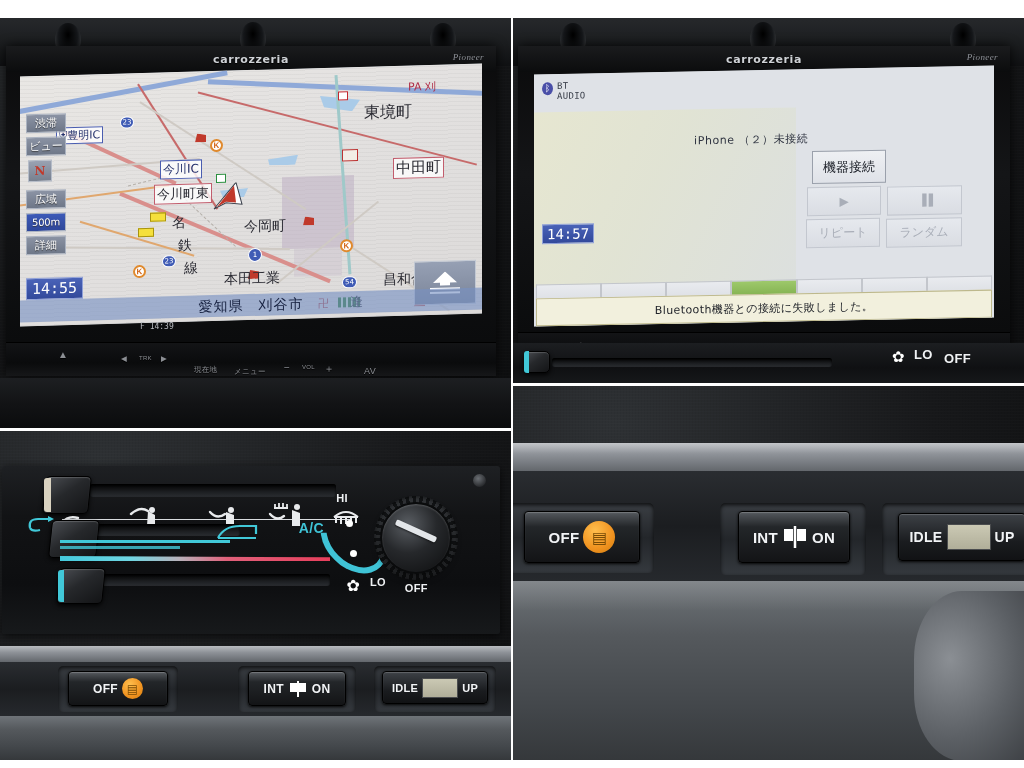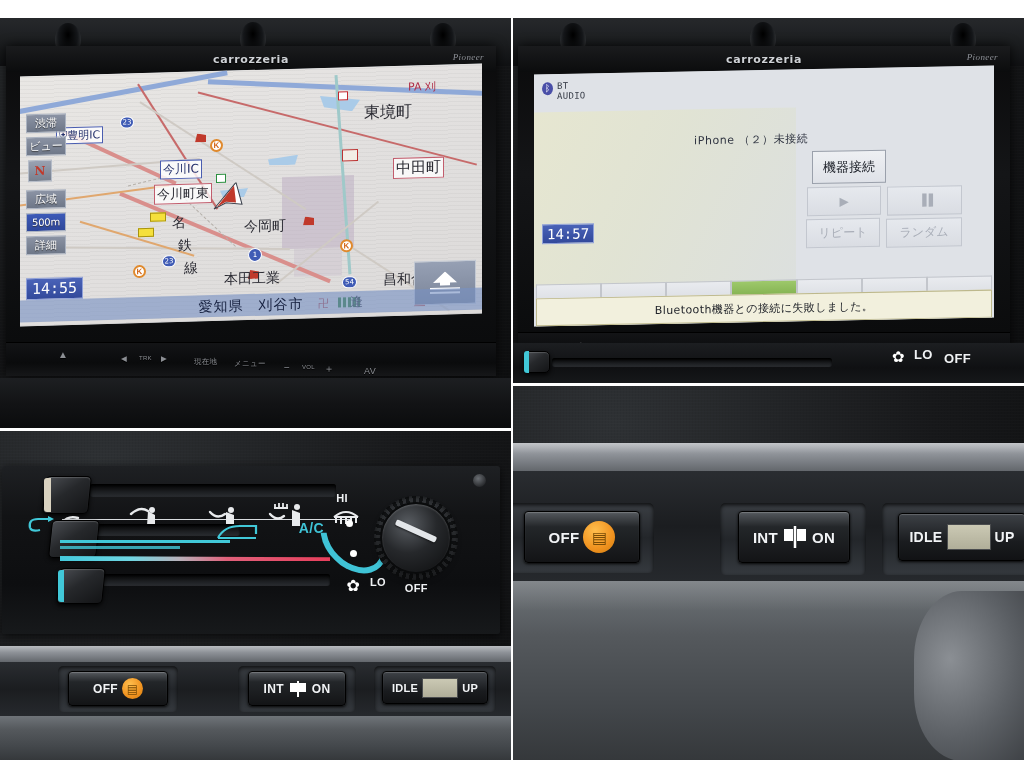--- a/index.html
+++ b/index.html
@@ -55,21 +55,21 @@
     font-style:italic; letter-spacing:.4px; font-family:"Liberation Serif",serif;
   }
   .hu-screen { position:absolute; overflow:hidden; background:#cfd3d8; }
 
   
   .hu-keys { position:absolute; left:0; right:0; bottom:0; height:34px;
     background:linear-gradient(180deg,#131416 0%,#0a0b0c 60%,#161719 100%);
     border-top:1px solid #000; }
   .key { position:absolute; color:#8b8e93; font-size:7.5px; letter-spacing:.3px;
     white-space:nowrap; text-shadow:0 1px 0 #000; }
-  .key.jp { font-family:"DejaVu Sans",sans-serif; }
+  .key.jp { font-family:"DejaVu Sans",sans-serif;margin-top:8px; }
 
   
   .map-bg { position:absolute; inset:0;
     background:linear-gradient(160deg,#e9e7e4 0%,#e3e1e0 40%,#dcdad9 100%); }
   .map-grid { position:absolute; inset:0; opacity:.55;
     background-image:
       repeating-linear-gradient(0deg, rgba(150,150,150,.18) 0 1px, transparent 1px 4px);
   }
   .rd { position:absolute; transform-origin:0 50%; }
   .rd.major { background:#d98f8c; height:4px; }
@@ -348,20 +348,23 @@
 
         <div class="map-clock" style="bottom:26px;">
           <span>14:55</span>
         </div>
 
         <div class="map-statusbar" style="bottom:4px; height:22px; line-height:22px;">
           <span>愛知県　刈谷市</span>
         </div>
       </div>
 
+      <div class="map-subline" style="left:14px; top:276px;">
+        <span>F 14:39</span>
+      </div>
 
       <div class="hu-keys">
         <span class="key" style="left:52px;  top:6px;  font-size:10px;">▲</span>
         <span class="key" style="left:115px; top:11px;">◀</span>
         <span class="key" style="left:133px; top:12px; font-size:6px;">TRK</span>
         <span class="key" style="left:155px; top:11px;">▶</span>
         <span class="key jp" style="left:188px; top:14px;">現在地</span>
         <span class="key jp" style="left:228px; top:16px;">メニュー</span>
         <span class="key" style="left:278px; top:19px; font-size:10px;">−</span>
         <span class="key" style="left:296px; top:21px; font-size:6px;">VOL</span>

